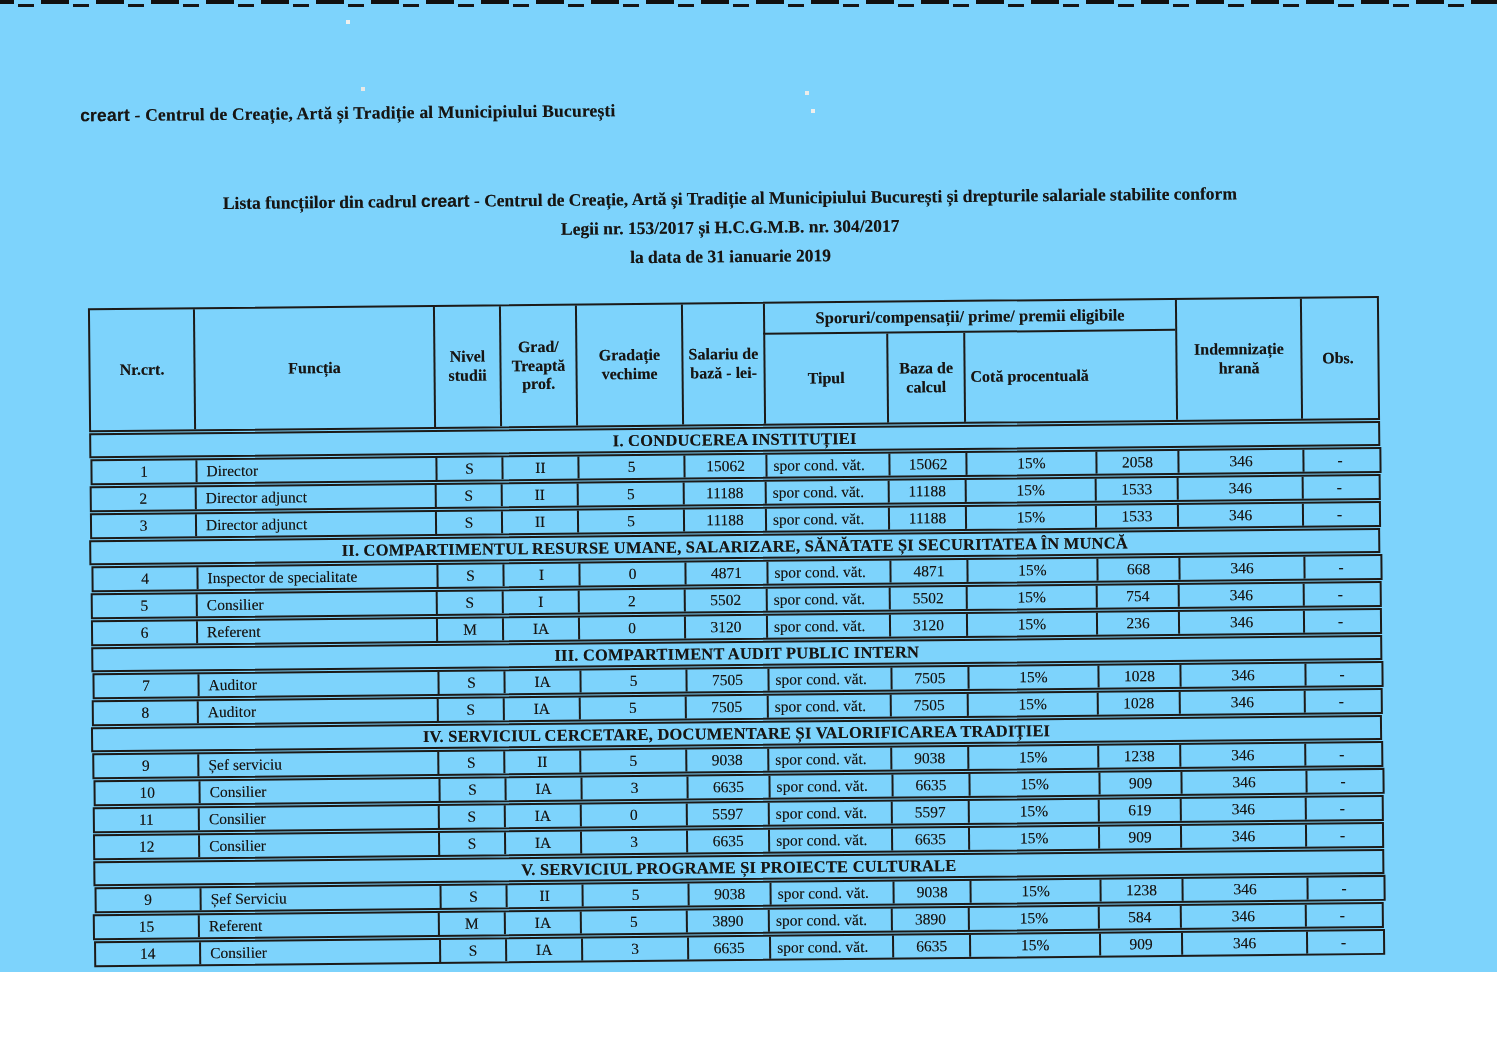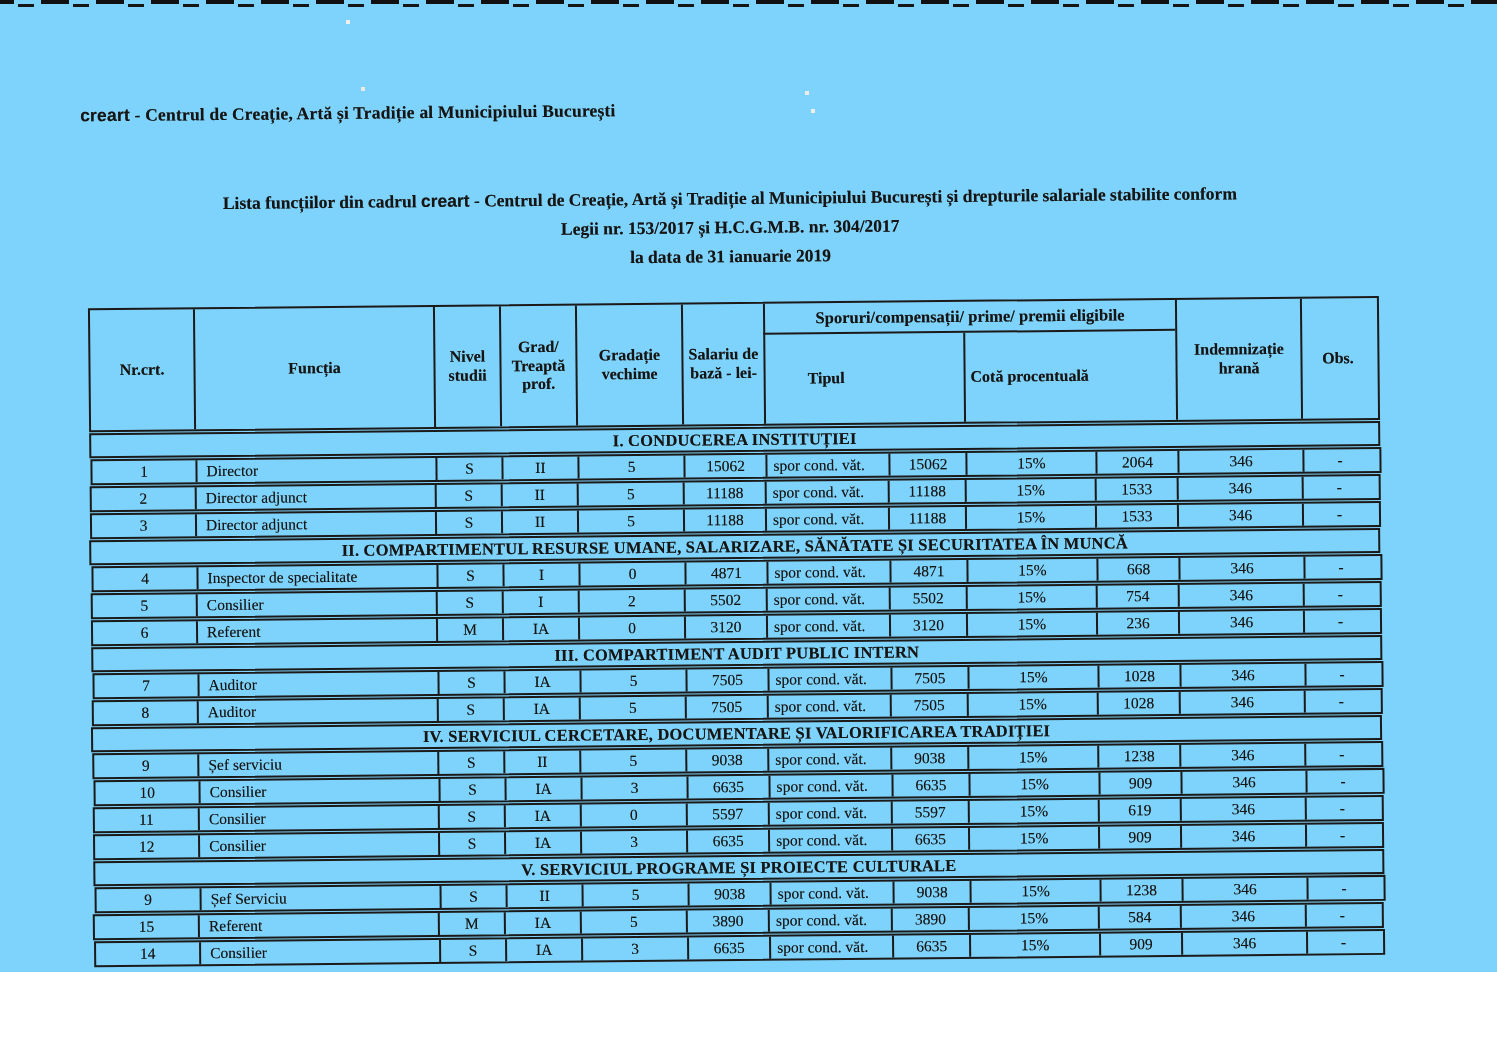--- a/index.html
+++ b/index.html
@@ -137,37 +137,38 @@
     <div class="table">
       <div class="thead">
         <div class="hc h-nr">Nr.crt.</div>
         <div class="hc h-functia">Funcția</div>
         <div class="hc h-nivel">Nivel studii</div>
         <div class="hc h-grad">Grad/ Treaptă prof.</div>
         <div class="hc h-gradatie">Gradație vechime</div>
         <div class="hc h-salariu">Salariu de bază - lei-</div>
         <div class="hc h-group">Sporuri/compensații/ prime/ premii eligibile</div>
         <div class="hc h-tipul">Tipul</div>
+        <div class="hc h-baza">Baza de calcul</div>
         <div class="hc h-cota">Cotă procentuală</div>
         <div class="hc h-indemn">Indemnizație hrană</div>
         <div class="hc h-obs">Obs.</div>
       </div>
       <div class="tbody">
           <div class="section-row">I. CONDUCEREA INSTITUȚIEI</div>
           <div class="data-row">
             <div class="cell c-nr">1</div>
             <div class="cell c-functia">Director</div>
             <div class="cell c-nivel">S</div>
             <div class="cell c-grad">II</div>
             <div class="cell c-gradatie">5</div>
             <div class="cell c-salariu">15062</div>
             <div class="cell c-tipul">spor cond. văt.</div>
             <div class="cell c-baza">15062</div>
             <div class="cell c-cota">15%</div>
-            <div class="cell c-valoare">2064</div>
+            <div class="cell c-valoare">2058</div>
             <div class="cell c-indemnizatie">346</div>
             <div class="cell c-obs">-</div>
           </div>
           <div class="data-row">
             <div class="cell c-nr">2</div>
             <div class="cell c-functia">Director adjunct</div>
             <div class="cell c-nivel">S</div>
             <div class="cell c-grad">II</div>
             <div class="cell c-gradatie">5</div>
             <div class="cell c-salariu">11188</div>

